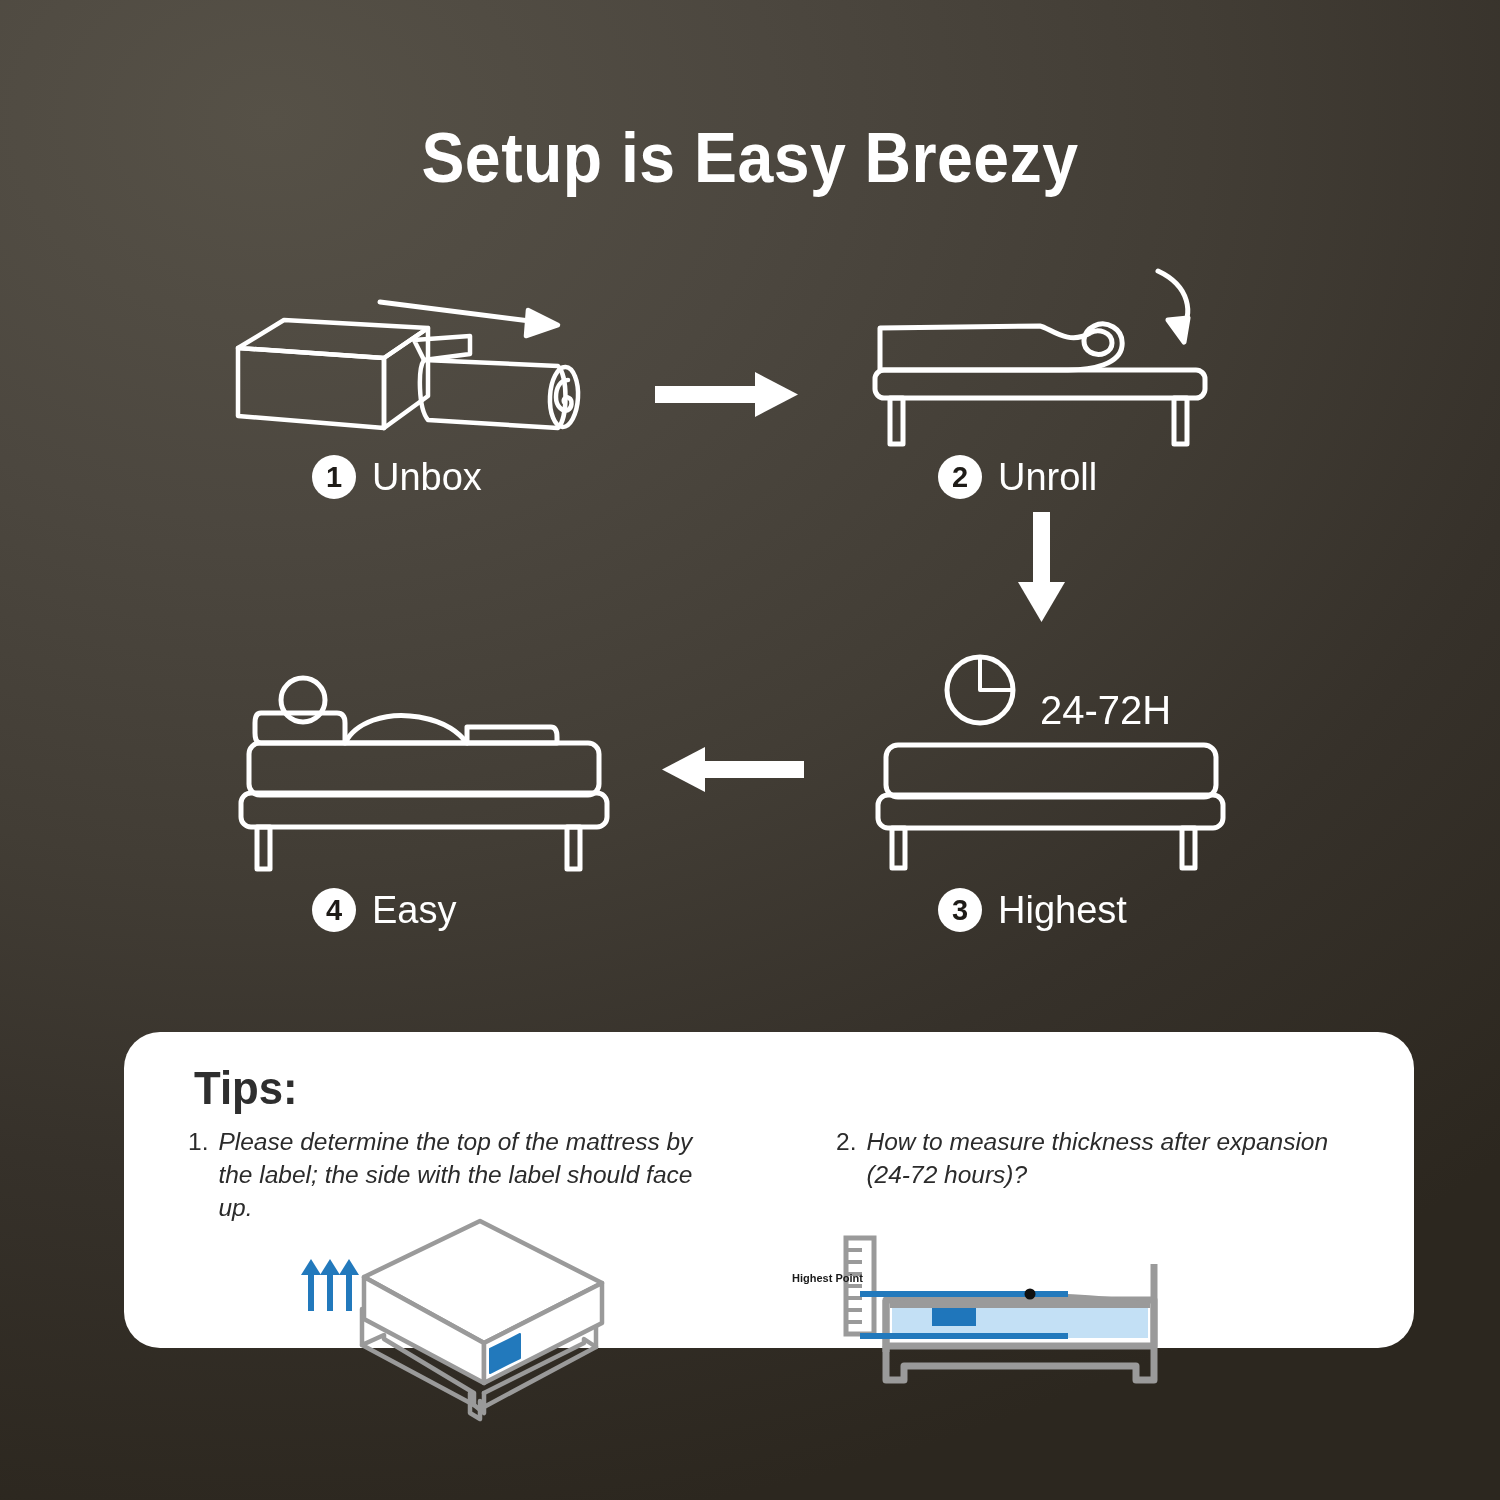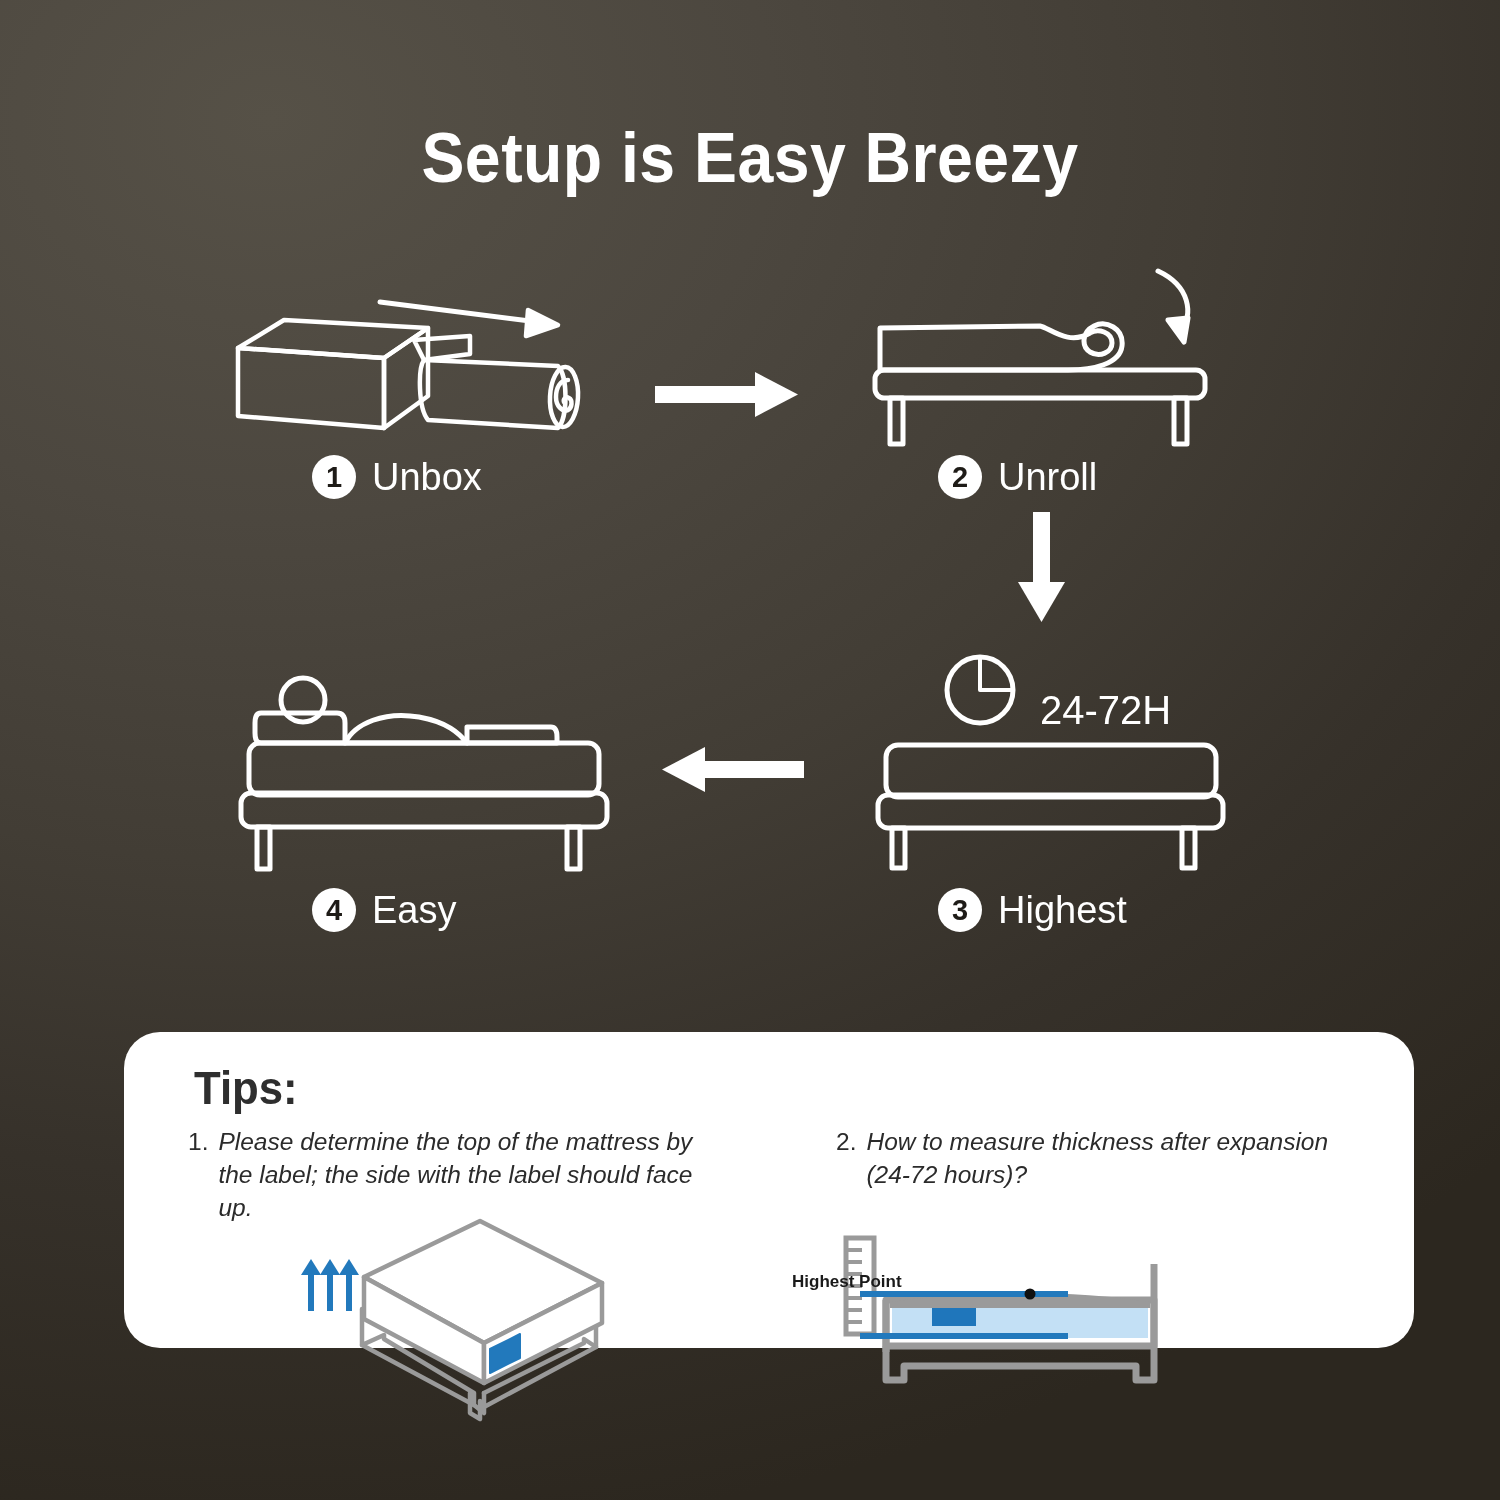--- a/index.html
+++ b/index.html
@@ -87,21 +87,21 @@
   .tip-row{ display:flex; gap:10px; }
   .tip-num{ flex:0 0 auto; }
   .tip-text{ flex:1 1 auto;font-style:italic; }
 
   #tip1-art{ position:absolute; left:160px; top:185px; }
   #tip2-art{ position:absolute; left:700px; top:200px; }
 
   .hp-label{
     position:absolute;
     left:792px; top:1272px;
-    font-size:17px;
+    font-size:11px;
     font-weight:bold;
     color:#1A1A1A;
     font-family:"Liberation Sans", sans-serif;
     white-space:nowrap;
   }
 </style>
 </head>
 <body>
 
 <div id="bg-gradient"></div>

